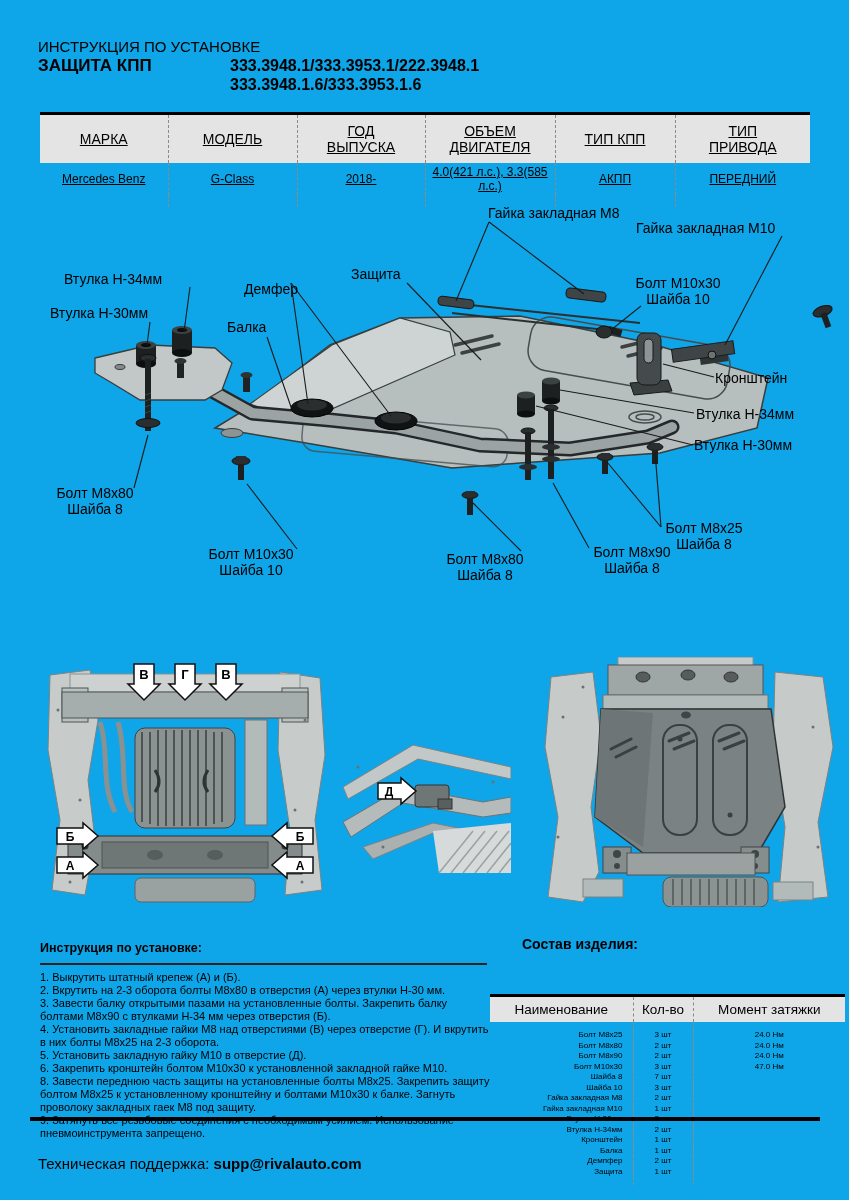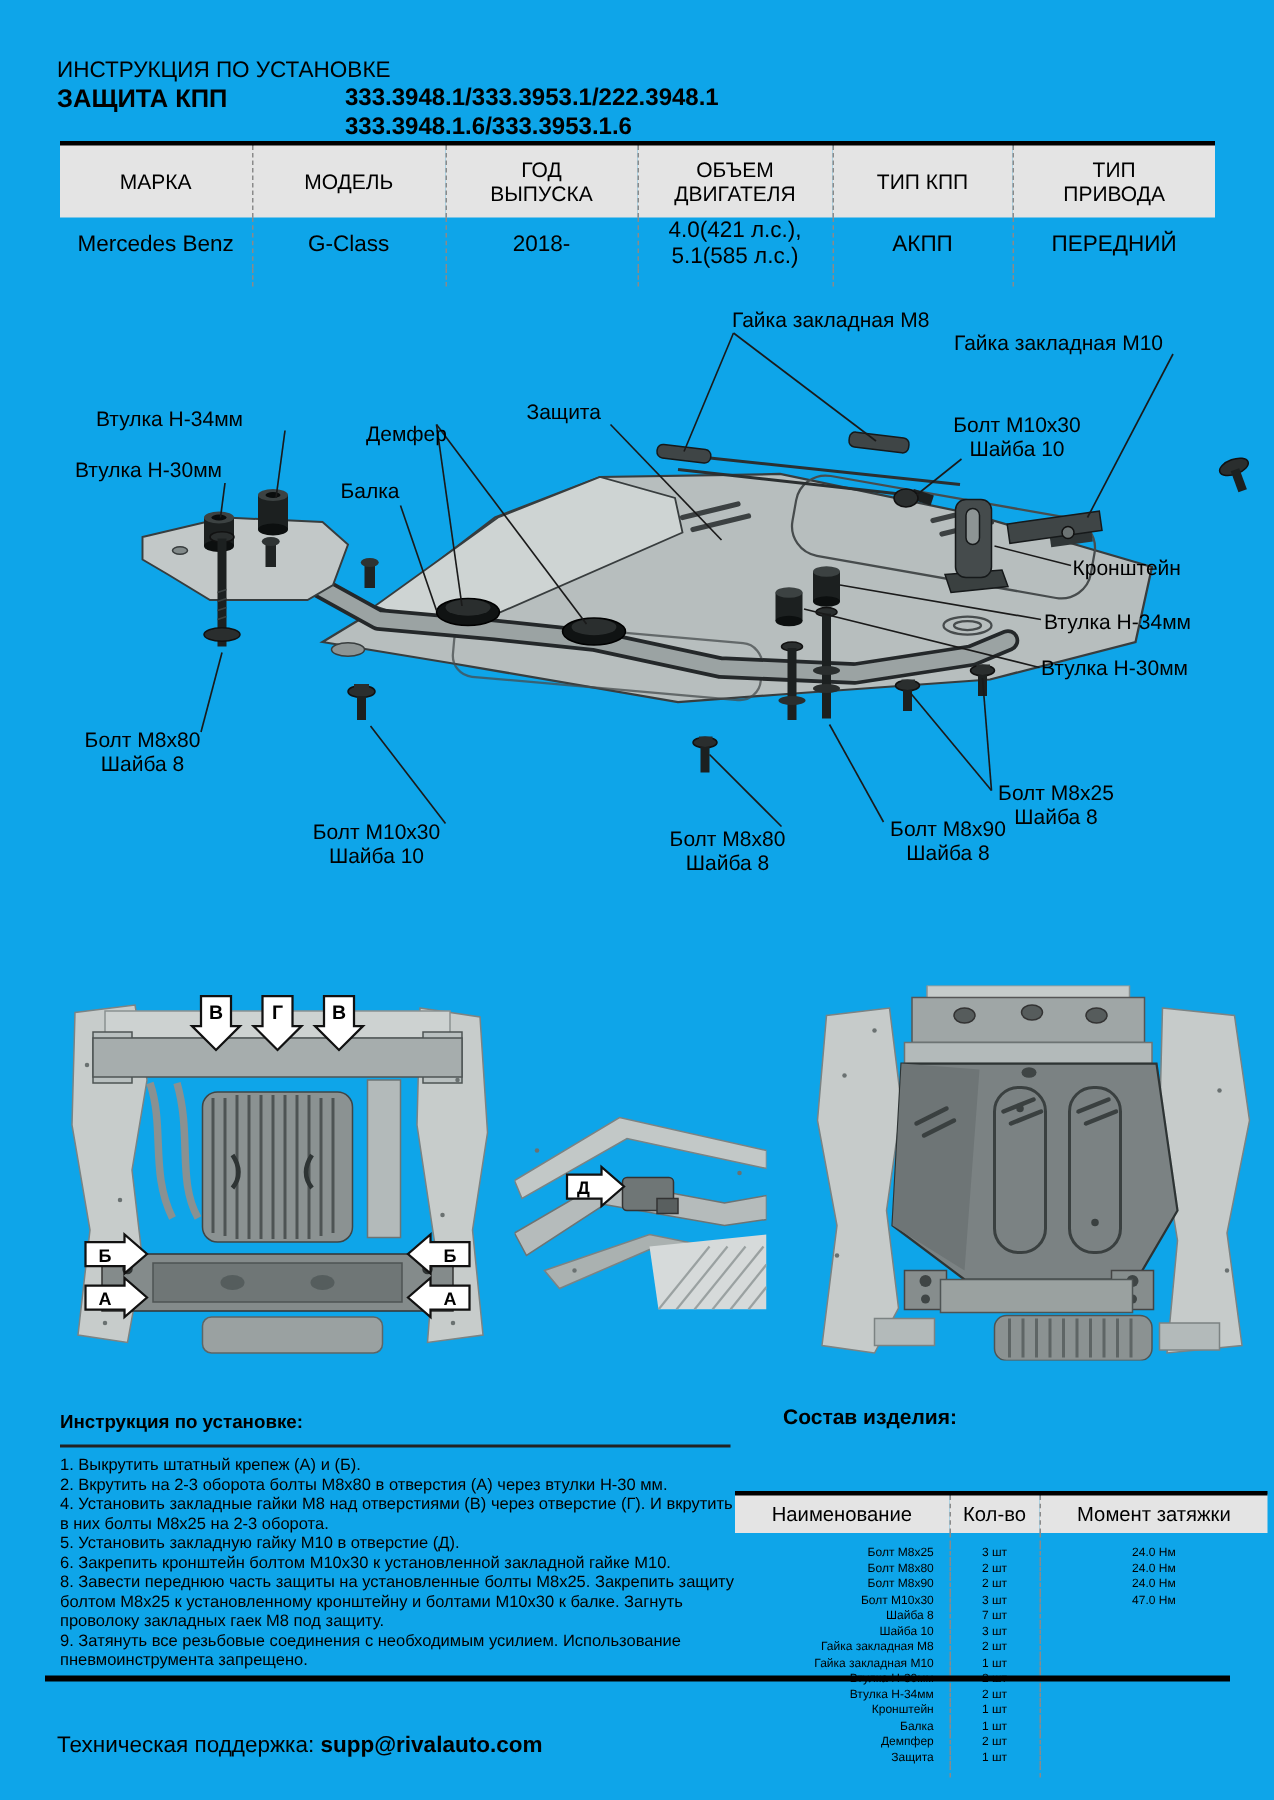--- a/index.html
+++ b/index.html
@@ -6,26 +6,26 @@
   .page{position:relative;width:849px;height:1200px;background:#0ea5e9;margin:0 auto;
         font-family:"Liberation Sans",sans-serif;color:#000;overflow:hidden;}
   .abs{position:absolute;}
 
   
   .doc-type{left:38px;top:38px;font-size:15px;}
   .product{left:38px;top:56px;font-size:17px;font-weight:bold;}
   .pn{left:230px;top:56px;width:450px;text-align:left;font-size:16px;font-weight:bold;line-height:19px;}
 
   
-  .vtab{left:40px;top:94px;width:770px;border-collapse:collapse;table-layout:fixed;}
+  .vtab{left:40px;top:112px;width:770px;border-collapse:collapse;table-layout:fixed;text-decoration:underline;}
   .vtab td{border-left:1px dashed #8a8a8a;text-align:center;vertical-align:middle;padding:0 2px;}
   .vtab td:first-child{border-left:none;}
   .vtab tr.hd td{background:#e4e4e4;height:48px;font-size:14px;white-space:pre-line;line-height:16px;}
   .vtab tr.hd{border-top:3px solid #000;}
-  .vtab tr.val td{height:32px;font-size:15px;}
+  .vtab tr.val td{height:32px;font-size:12px;}
   .vtab tr.stub td{height:12px;}
 
   
   .diagram{left:0;top:195px;width:849px;height:420px;}
   .dlabel{position:absolute;font-size:14px;line-height:16px;white-space:pre-line;color:#000;}
   .dlabel.c{text-align:center;}
 
   
   .photo{position:absolute;}
 
@@ -85,21 +85,21 @@
       <td>ОБЪЕМ
 ДВИГАТЕЛЯ</td>
       <td>ТИП КПП</td>
       <td>ТИП
 ПРИВОДА</td>
     </tr>
     <tr class="val">
       <td>Mercedes Benz</td>
       <td>G-Class</td>
       <td>2018-</td>
-      <td>4.0(421 л.с.), 5.1(585 л.с.)</td>
+      <td>4.0(421 л.с.), 3.3(585 л.с.)</td>
       <td>АКПП</td>
       <td>ПЕРЕДНИЙ</td>
     </tr>
     <tr class="stub">
           <td></td>
           <td></td>
           <td></td>
           <td></td>
           <td></td>
           <td></td>
@@ -441,20 +441,21 @@
         <circle cx="295" cy="190" r="1.5"></circle>
         <circle cx="60" cy="30" r="1.5"></circle>
     </g>
   </svg>
 
   <div class="abs instr-title">Инструкция по установке:</div>
   <div class="abs instr-rule"></div>
   <div class="abs instr-list">
     <p>1. Выкрутить штатный крепеж (А) и (Б).</p>
     <p>2. Вкрутить на 2-3 оборота болты М8х80 в отверстия (А) через втулки Н-30 мм.</p>
+    <p>3. Завести балку открытыми пазами на установленные болты. Закрепить балку болтами М8х90 с втулками Н-34 мм через отверстия (Б).</p>
     <p>4. Установить закладные гайки М8 над отверстиями (В) через отверстие (Г). И вкрутить в них болты М8х25 на 2-3 оборота.</p>
     <p>5. Установить закладную гайку М10 в отверстие (Д).</p>
     <p>6. Закрепить кронштейн болтом М10х30 к установленной закладной гайке М10.</p>
     <p>8. Завести переднюю часть защиты на установленные болты М8х25. Закрепить защиту болтом М8х25 к установленному кронштейну и болтами М10х30 к балке. Загнуть проволоку закладных гаек М8 под защиту.</p>
     <p>9. Затянуть все резьбовые соединения с необходимым усилием. Использование пневмоинструмента запрещено.</p>
   </div>
 
   <div class="abs parts-title">Состав изделия:</div>
   <table class="abs ptab">
     <colgroup>

